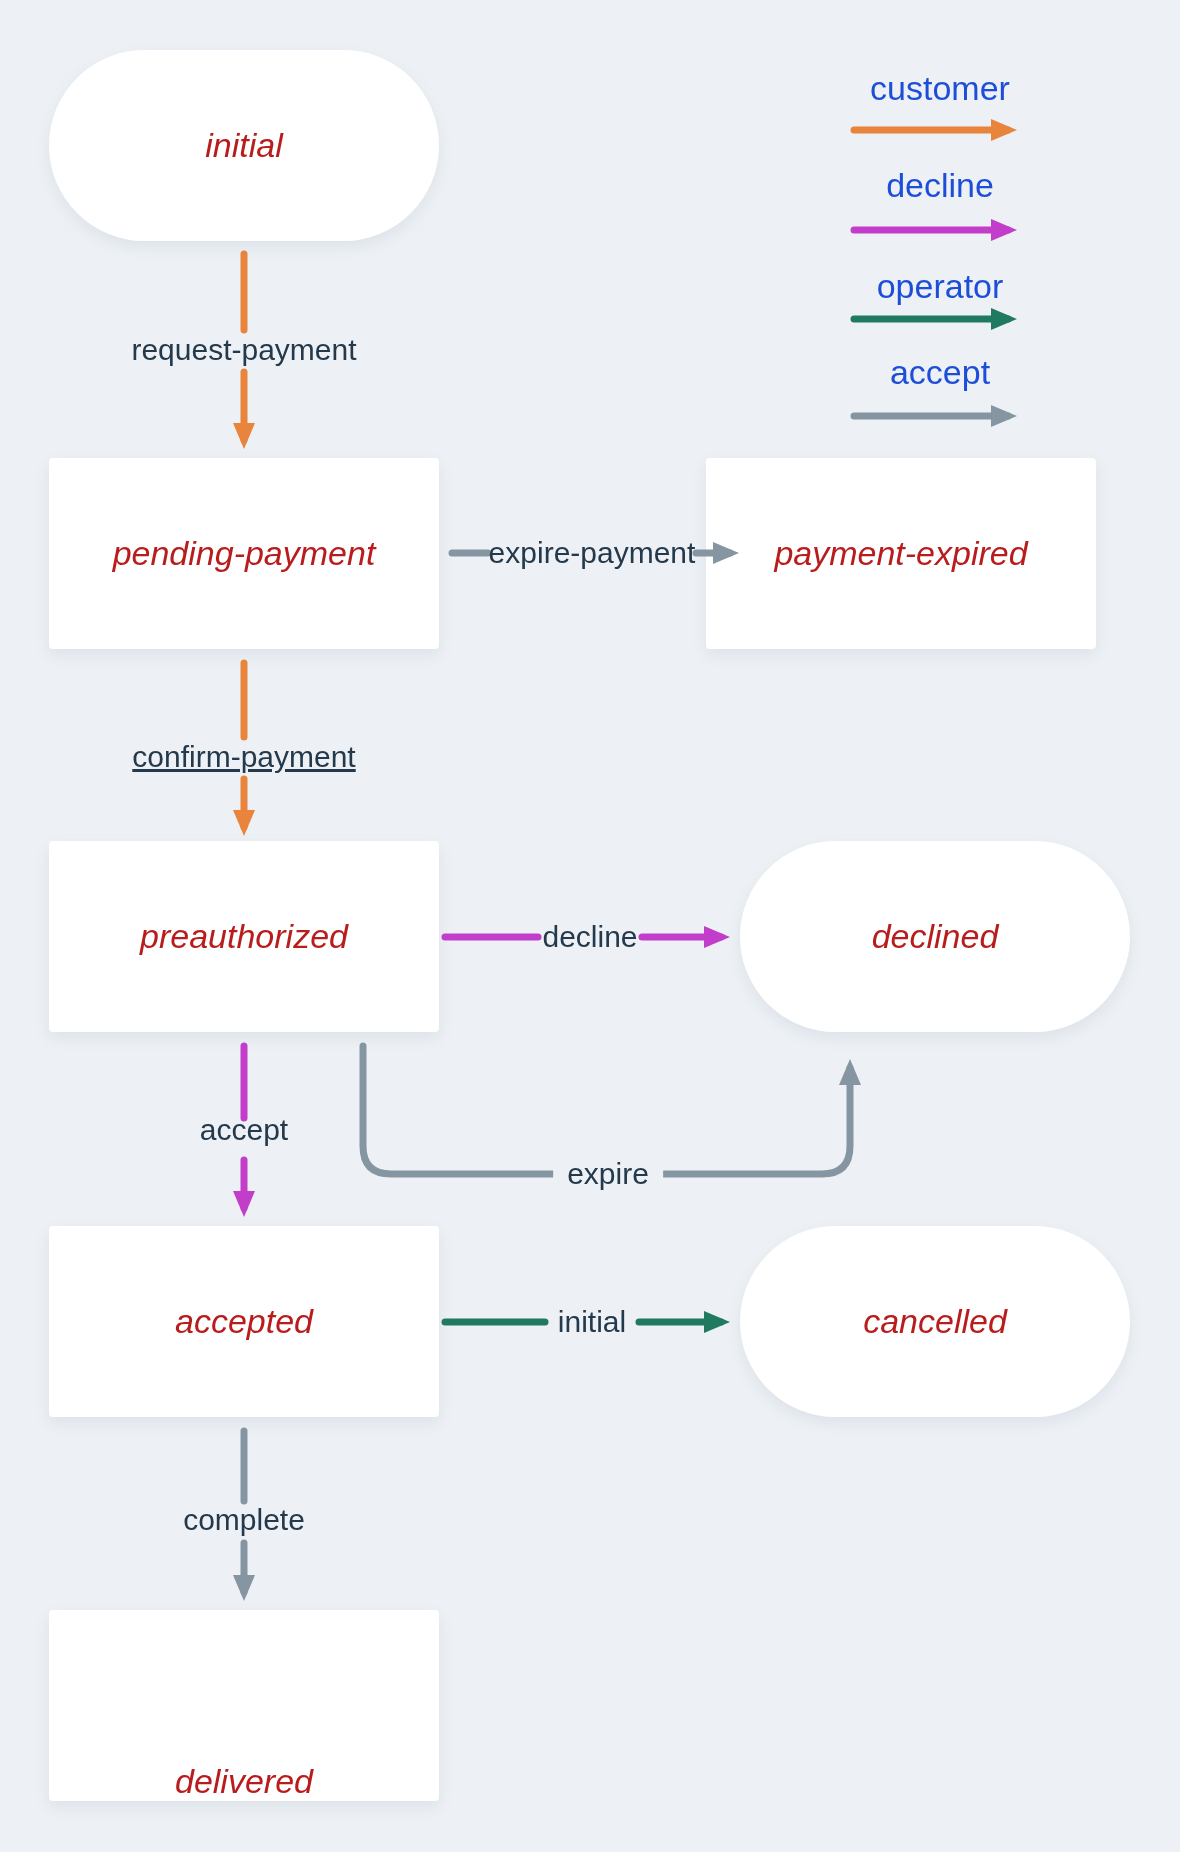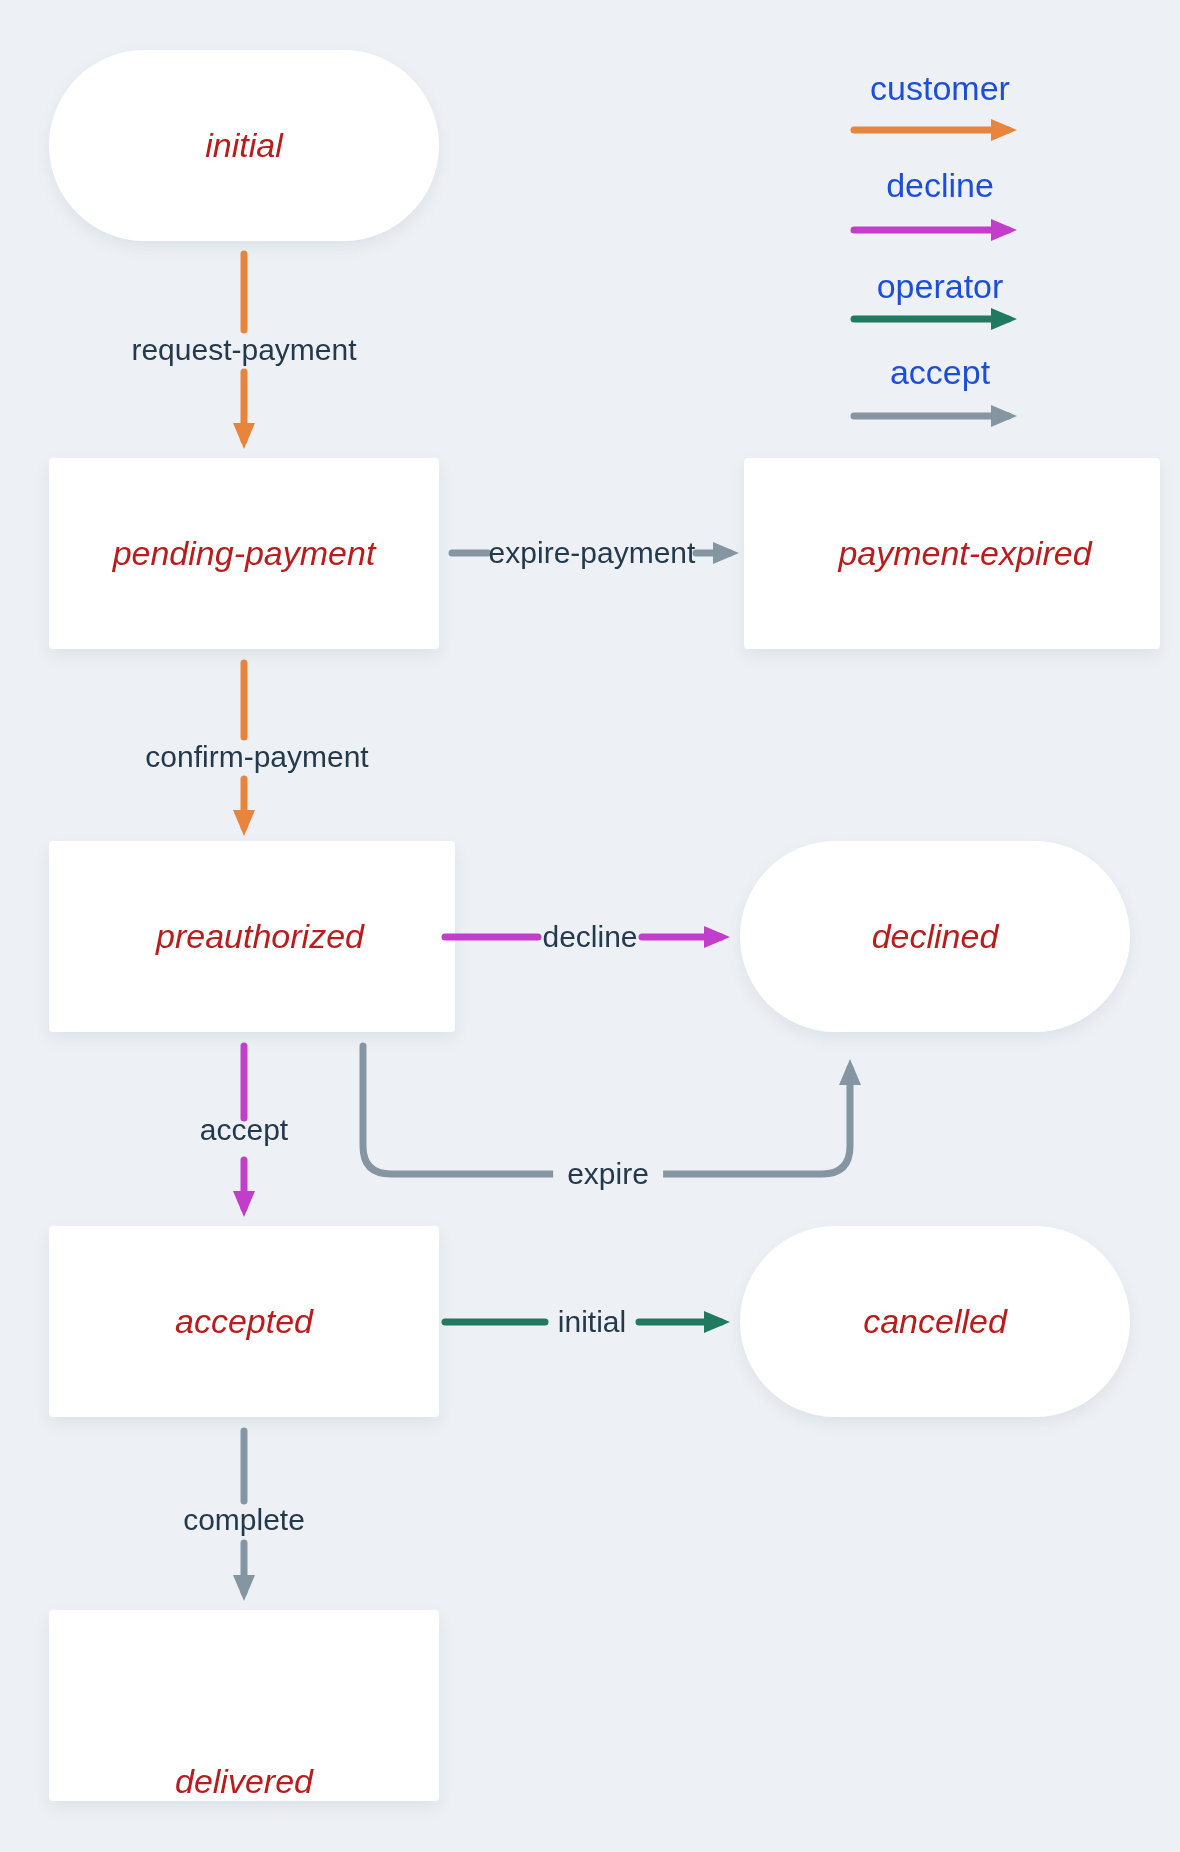--- a/index.html
+++ b/index.html
@@ -107,25 +107,25 @@
   </svg>
 
   <div class="state pill" style="left:49px; top:50px;">
     <span class="state-label">initial</span>
   </div>
 
   <div class="state rect" style="left:49px; top:458px;">
     <span class="state-label">pending-payment</span>
   </div>
 
-  <div class="state rect" style="left:744px; top:458px;padding-left:26px;">
+  <div class="state rect" style="left:706px; top:458px;">
     <span class="state-label">payment-expired</span>
   </div>
 
-  <div class="state rect" style="left:49px; top:841px;padding-left:16px;">
+  <div class="state rect" style="left:49px; top:841px;">
     <span class="state-label">preauthorized</span>
   </div>
 
   <div class="state pill" style="left:740px; top:841px;">
     <span class="state-label">declined</span>
   </div>
 
   <div class="state rect" style="left:49px; top:1226px;">
     <span class="state-label">accepted</span>
   </div>
@@ -147,21 +147,21 @@
   <svg class="edge-svg" style="left:446px; top:538px;" width="300" height="30">
     <line class="stroke-system" x1="6" y1="15" x2="42" y2="15"></line>
     <line class="stroke-system" x1="250" y1="15" x2="284" y2="15" marker-end="url(#ah-system)"></line>
   </svg>
   <div class="edge-label" style="left:592px; top:553px;">expire-payment</div>
 
   <svg class="edge-svg" style="left:229px; top:659px;" width="30" height="180">
     <line class="stroke-customer" x1="15" y1="4" x2="15" y2="78"></line>
     <line class="stroke-customer" x1="15" y1="120" x2="15" y2="168" marker-end="url(#ah-customer)"></line>
   </svg>
-  <div class="edge-label" style="left:257px; top:757px;">confirm-payment</div>
+  <div class="edge-label" style="left:244px; top:757px;text-decoration:underline;">confirm-payment</div>
 
   <svg class="edge-svg" style="left:430px; top:922px;" width="320" height="30">
     <line class="stroke-provider" x1="15" y1="15" x2="108" y2="15"></line>
     <line class="stroke-provider" x1="212" y1="15" x2="291" y2="15" marker-end="url(#ah-provider)"></line>
   </svg>
   <div class="edge-label" style="left:590px; top:937px;">decline</div>
 
   <svg class="edge-svg" style="left:229px; top:1042px;" width="30" height="185">
     <line class="stroke-provider" x1="15" y1="4" x2="15" y2="76"></line>
     <line class="stroke-provider" x1="15" y1="118" x2="15" y2="166" marker-end="url(#ah-provider)"></line>

